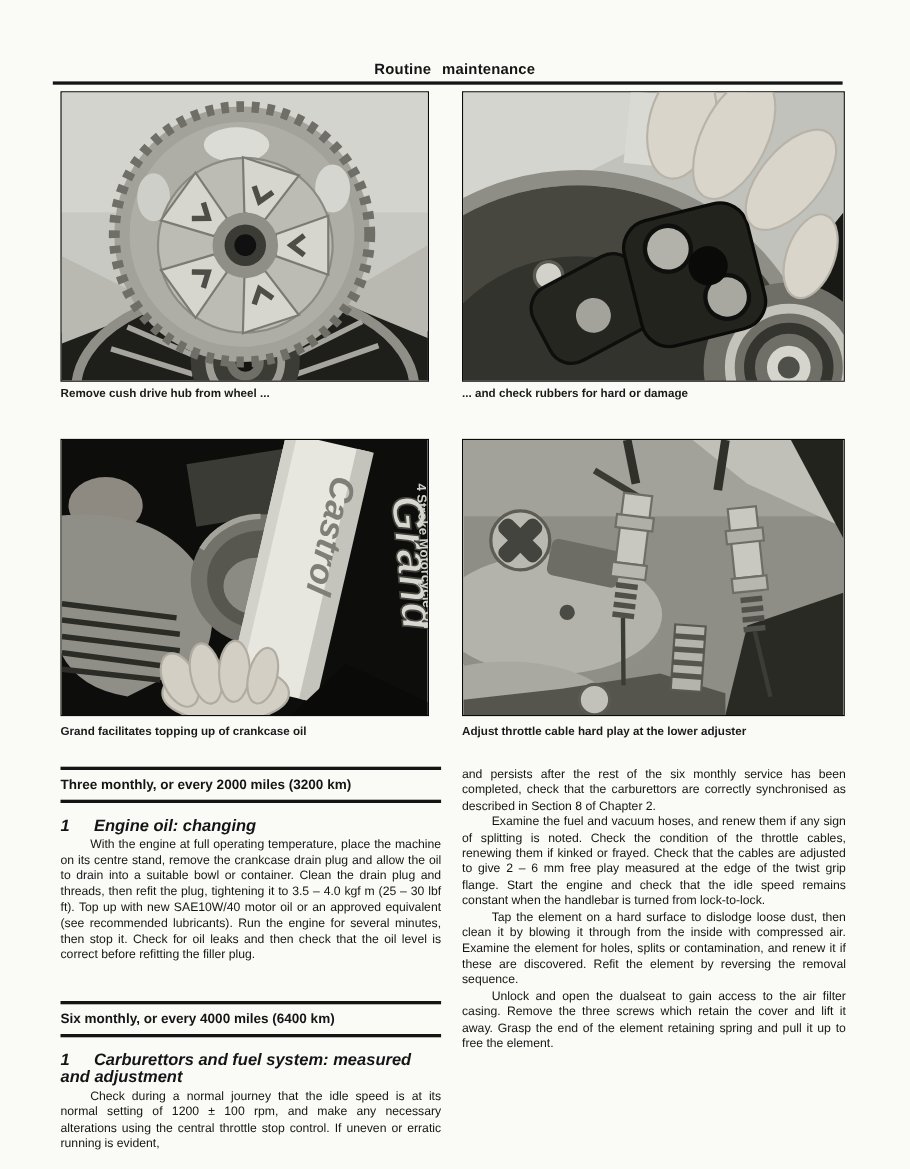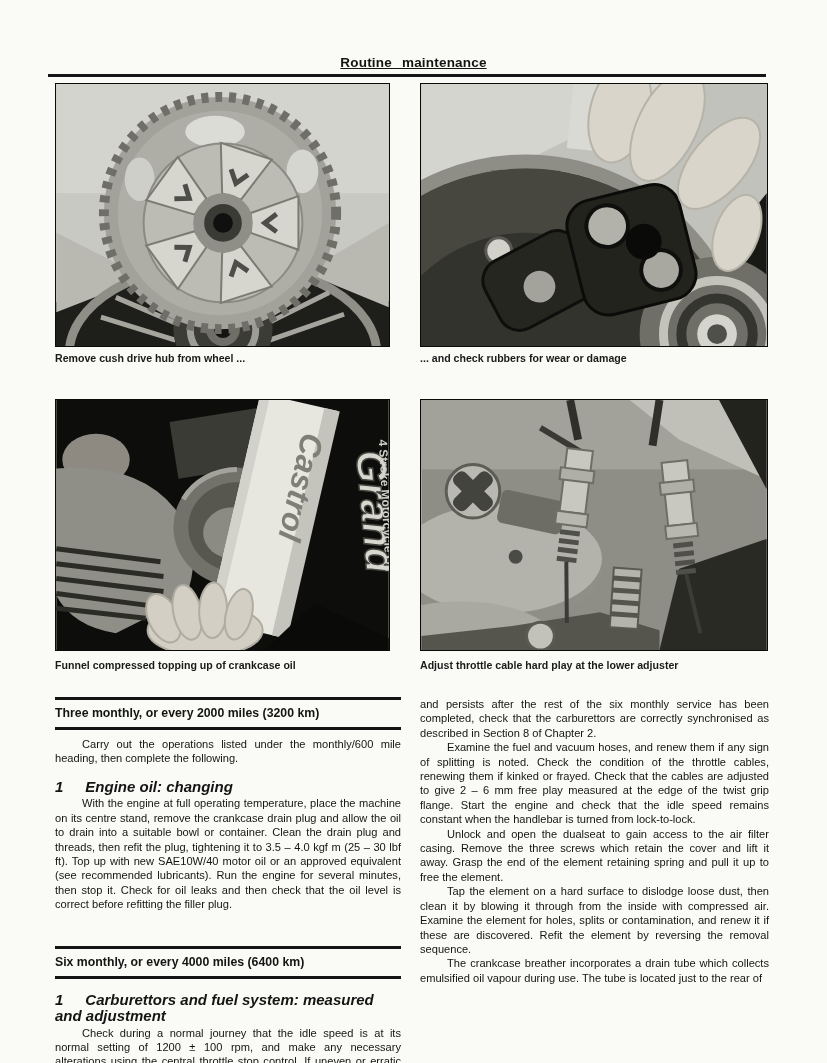--- a/index.html
+++ b/index.html
@@ -2,21 +2,21 @@
 <html><head>
 <meta charset="utf-8">
 <style>
   html,body{margin:0;padding:0;}
   body{
     width:827px;height:1063px;position:relative;overflow:hidden;
     background:#fafaf7;color:#141414;
     font-family:"Liberation Sans",sans-serif;
   }
   .hdr-title{position:absolute;left:0;right:0;top:55px;text-align:center;
-    font-size:13.5px;font-weight:bold;word-spacing:6px;letter-spacing:.2px;text-decoration:underline;}
+    font-size:13.5px;font-weight:bold;word-spacing:6px;letter-spacing:.2px;}
   .hdr-num{position:absolute;left:730px;top:55px;width:36px;text-align:right;
     font-size:13.5px;font-weight:bold;margin-top:26px;}
   .headrule{position:absolute;left:48px;top:74px;width:718px;height:3px;background:#151515;}
 
   figure{margin:0;position:absolute;border:1px solid #0a0a0a;box-sizing:border-box;background:#c9c9c3;}
   #ph1{left:55px;top:83px;width:335px;height:264px}
   #ph2{left:420px;top:83px;width:348px;height:264px}
   #ph3{left:55px;top:399px;width:335px;height:252px}
   #ph4{left:420px;top:399px;width:348px;height:252px}
   figure svg{display:block;width:100%;height:100%}
@@ -128,21 +128,21 @@
     </g>
     <rect x="150" y="0" width="26" height="66" fill="#dadad4" transform="rotate(6 163 33)"></rect>
     <g fill="#d9d5ca" stroke="#b7b3a8" stroke-width="2">
       <ellipse cx="200" cy="28" rx="30" ry="52" transform="rotate(14 200 28)"></ellipse>
       <ellipse cx="248" cy="42" rx="30" ry="60" transform="rotate(26 248 42)"></ellipse>
       <ellipse cx="300" cy="80" rx="28" ry="55" transform="rotate(40 300 80)"></ellipse>
       <ellipse cx="318" cy="150" rx="22" ry="40" transform="rotate(20 318 150)"></ellipse>
     </g>
   </svg>
 </figure>
-<div class="cap" id="cap2">... and check rubbers for wear or damage</div>
+<div class="cap" id="cap2">... and check rubbers for hard or damage</div>
 
 <figure id="ph3">
   <svg viewBox="0 0 335 252">
     <rect width="335" height="252" fill="#0d0d0b"></rect>
     <ellipse cx="40" cy="60" rx="34" ry="26" fill="#8e8a82"></ellipse>
     <path d="M-10,70 Q80,60 120,110 Q150,150 130,200 L60,235 Q-5,225 -10,160 Z" fill="#8f8f87"></path>
     <g stroke="#2c2c27" stroke-width="5">
       <line x1="0" y1="150" x2="105" y2="163"></line>
         <line x1="0" y1="165" x2="108" y2="178"></line>
       <line x1="0" y1="180" x2="108" y2="193"></line>
@@ -171,21 +171,21 @@
     <g fill="#d3cfc4" stroke="#b0aca1" stroke-width="2">
       <ellipse cx="150" cy="232" rx="58" ry="26"></ellipse>
       <ellipse cx="108" cy="220" rx="15" ry="26" transform="rotate(-25 108 220)"></ellipse>
       <ellipse cx="132" cy="214" rx="14" ry="28" transform="rotate(-12 132 214)"></ellipse>
       <ellipse cx="158" cy="212" rx="14" ry="28" transform="rotate(2 158 212)"></ellipse>
       <ellipse cx="184" cy="216" rx="13" ry="26" transform="rotate(14 184 216)"></ellipse>
     </g>
     <path d="M210,252 L260,205 L335,240 L335,252 Z" fill="#0a0a08"></path>
   </svg>
 </figure>
-<div class="cap" id="cap3">Funnel compressed topping up of crankcase oil</div>
+<div class="cap" id="cap3">Grand facilitates topping up of crankcase oil</div>
 
 <figure id="ph4">
   <svg viewBox="0 0 348 252">
     <rect width="348" height="252" fill="#8e8e86"></rect>
     <rect width="348" height="70" fill="#a2a29a"></rect>
     <path d="M210,0 H348 V80 L260,40 Z" fill="#c0c0b8"></path>
     <path d="M300,0 H348 V90 Z" fill="#23231e"></path>
     <ellipse cx="80" cy="168" rx="102" ry="60" fill="#8f8f87"></ellipse>
     <ellipse cx="80" cy="160" rx="102" ry="55" fill="#b3b3ab"></ellipse>
     <circle cx="95" cy="158" r="7" fill="#4b4b45"></circle>
@@ -227,32 +227,30 @@
       <rect x="-14" y="32" width="28" height="5" fill="#55554e"></rect>
         <rect x="-14" y="44" width="28" height="5" fill="#55554e"></rect>
     </g>
     <circle cx="120" cy="238" r="14" fill="#c2c2ba" stroke="#5a5a53" stroke-width="3"></circle>
   </svg>
 </figure>
 <div class="cap" id="cap4">Adjust throttle cable hard play at the lower adjuster</div>
 
 <div class="col" id="colL">
   <div class="banner">Three monthly, or every 2000 miles (3200 km)</div>
-  <p class="body indent mt">Carry out the operations listed under the monthly/600 mile heading, then complete the following.</p>
 
   <h3 class="sec"><span class="num">1</span><span>Engine oil: changing</span></h3>
   <p class="body indent">With the engine at full operating temperature, place the machine on its centre stand, remove the crankcase drain plug and allow the oil to drain into a suitable bowl or container. Clean the drain plug and threads, then refit the plug, tightening it to 3.5 – 4.0 kgf m (25 – 30 lbf ft). Top up with new SAE10W/40 motor oil or an approved equivalent (see recommended lubricants). Run the engine for several minutes, then stop it. Check for oil leaks and then check that the oil level is correct before refitting the filler plug.</p>
 
   <div class="banner second">Six monthly, or every 4000 miles (6400 km)</div>
 
   <h3 class="sec"><span class="num">1</span><span>Carburettors and fuel system: measured and adjust­ment</span></h3>
   <p class="body indent">Check during a normal journey that the idle speed is at its normal setting of 1200 ± 100 rpm, and make any necessary alterations using the central throttle stop control. If uneven or erratic running is evident,</p>
 </div>
 
 <div class="col" id="colR">
   <p class="body">and persists after the rest of the six monthly service has been completed, check that the carburettors are correctly synchronised as described in Section 8 of Chapter 2.</p>
   <p class="body indent">Examine the fuel and vacuum hoses, and renew them if any sign of splitting is noted. Check the condition of the throttle cables, renewing them if kinked or frayed. Check that the cables are adjusted to give 2 – 6 mm free play measured at the edge of the twist grip flange. Start the engine and check that the idle speed remains constant when the handlebar is turned from lock-to-lock.</p>
 
+  <p class="body indent">Tap the element on a hard surface to dislodge loose dust, then clean it by blowing it through from the inside with compressed air. Examine the element for holes, splits or contamination, and renew it if these are discovered. Refit the element by reversing the removal sequence.</p>
   <p class="body indent">Unlock and open the dualseat to gain access to the air filter casing. Remove the three screws which retain the cover and lift it away. Grasp the end of the element retaining spring and pull it up to free the element.</p>
-  <p class="body indent">Tap the element on a hard surface to dislodge loose dust, then clean it by blowing it through from the inside with compressed air. Examine the element for holes, splits or contamination, and renew it if these are discovered. Refit the element by reversing the removal sequence.</p>
-
-  <p class="body indent">The crankcase breather incorporates a drain tube which collects emulsified oil vapour during use. The tube is located just to the rear of</p>
+
 </div>
 
 </body></html>

